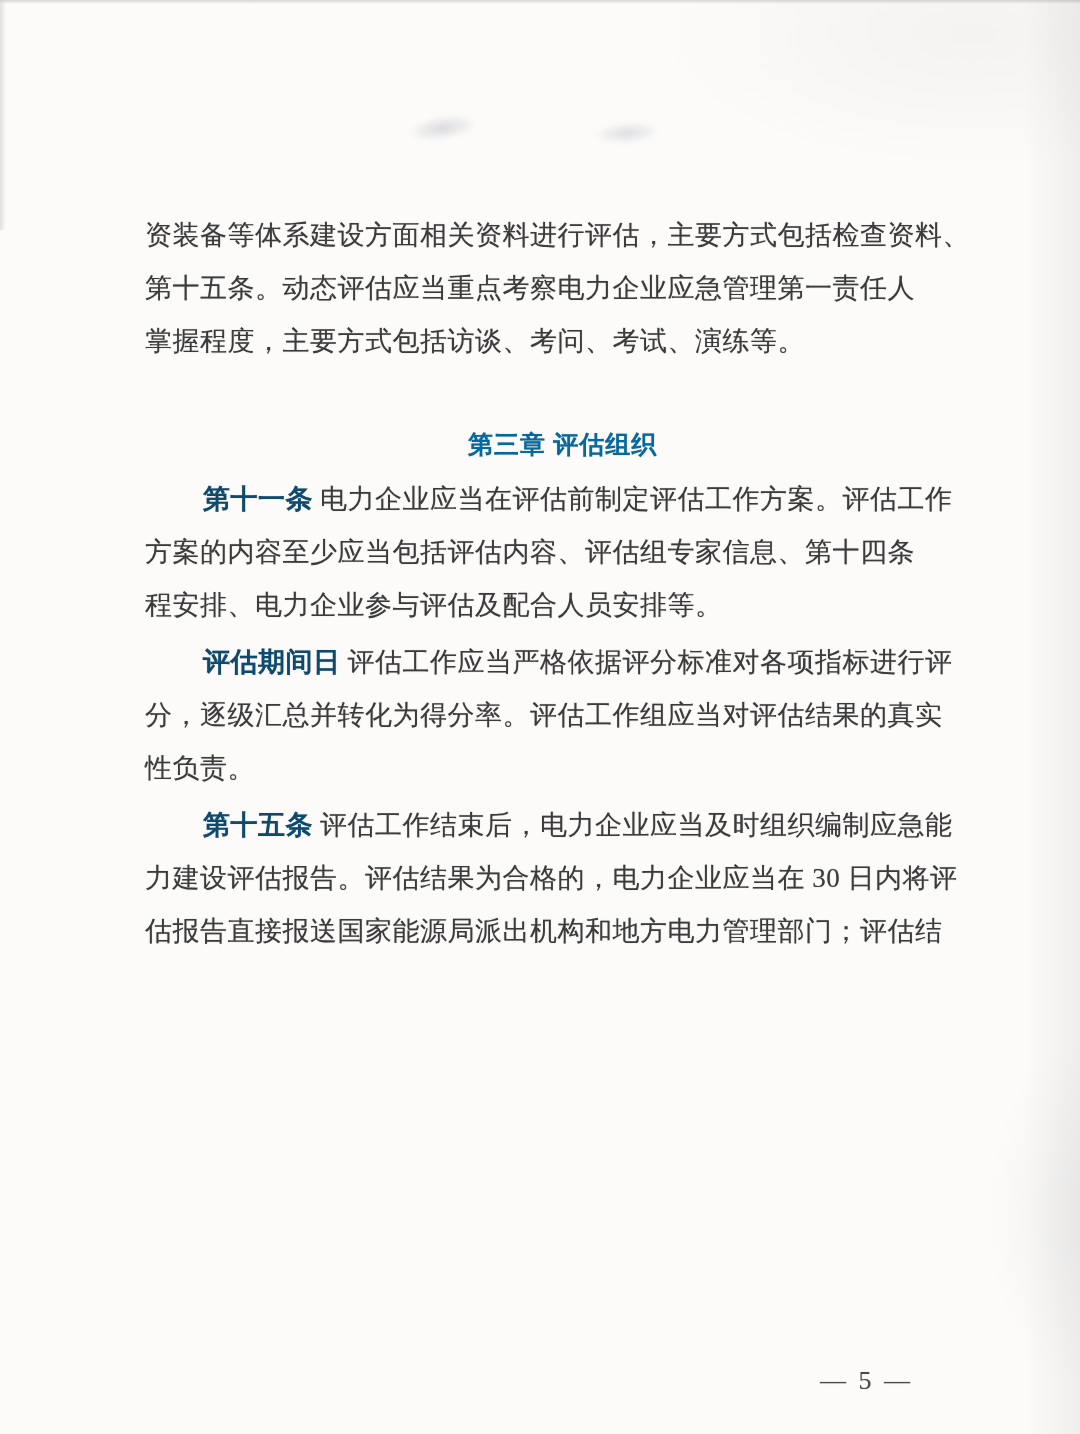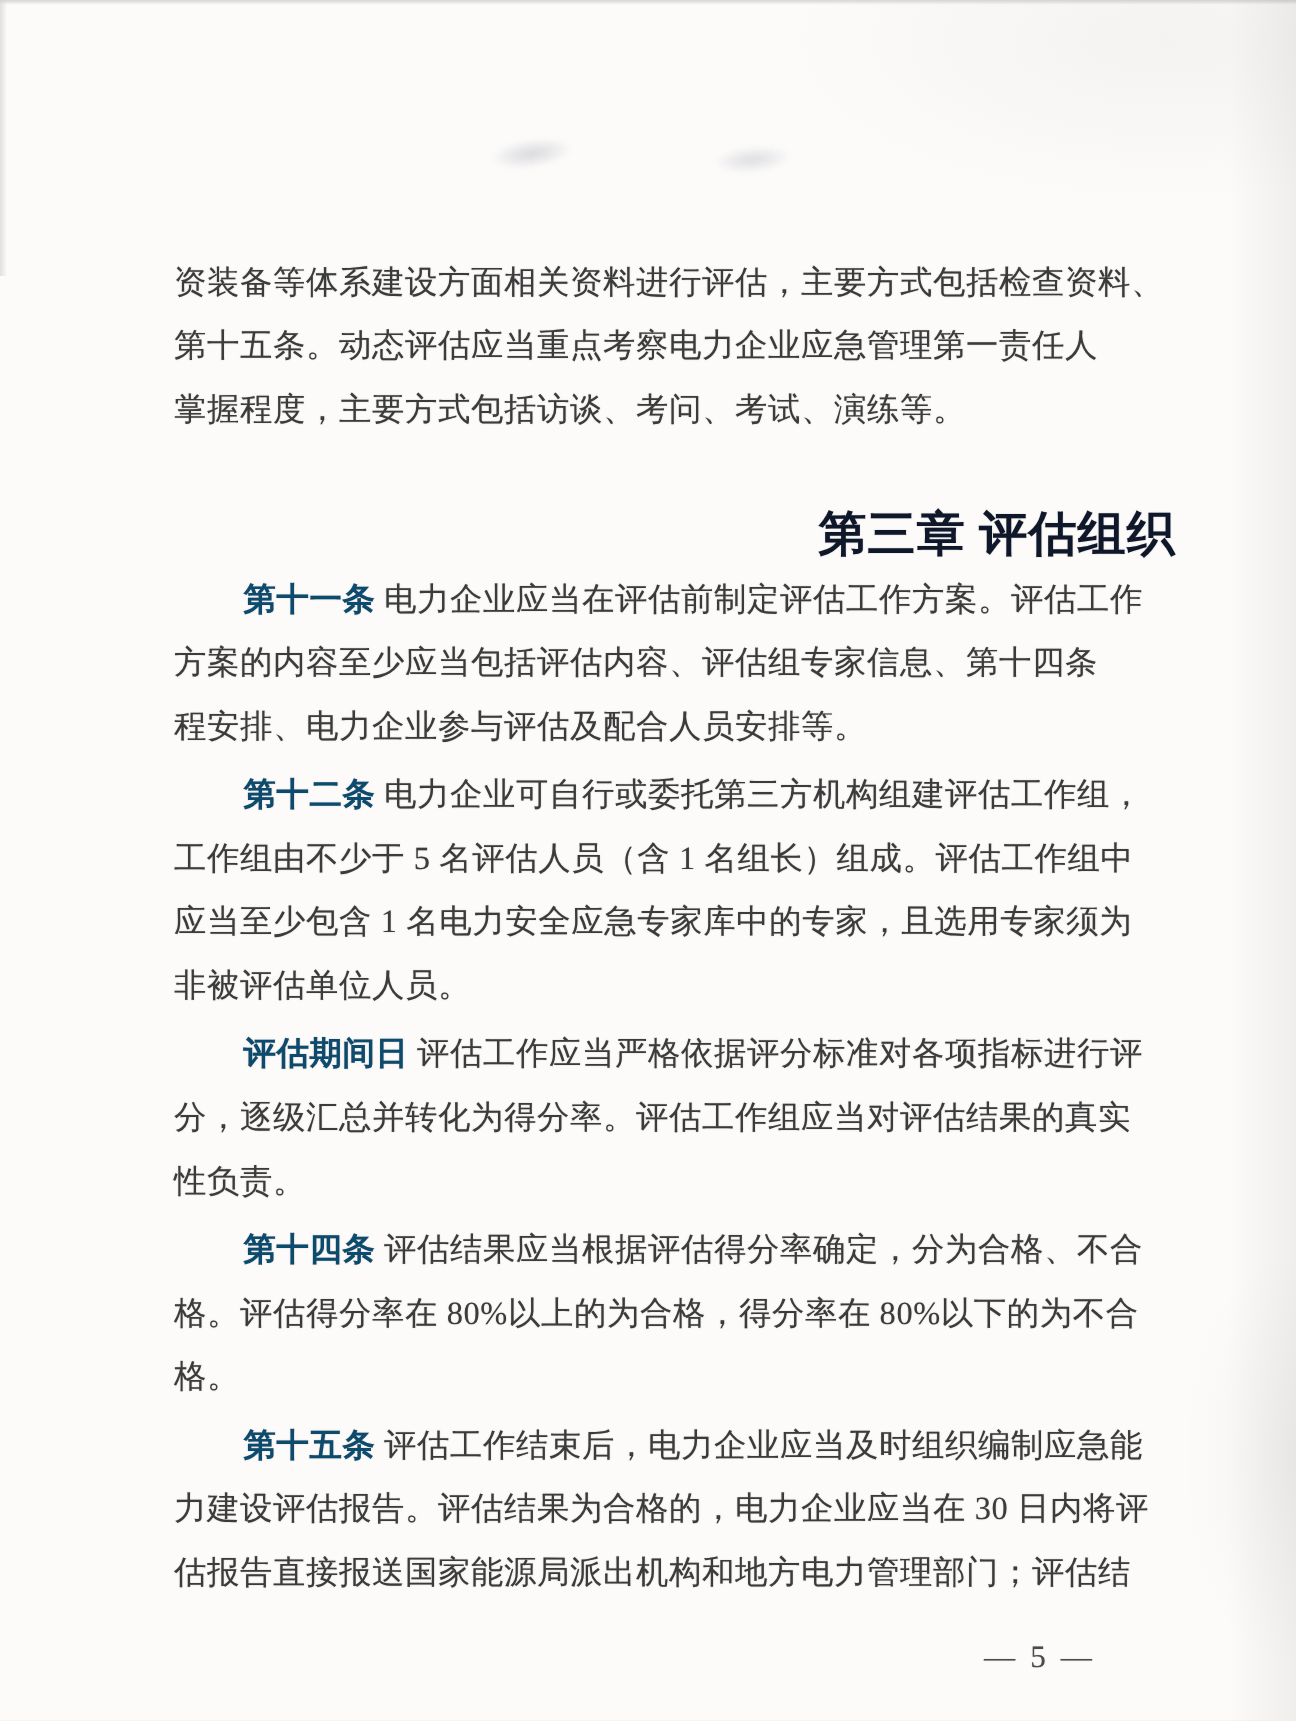--- a/index.html
+++ b/index.html
@@ -75,24 +75,24 @@
   }
   .article-label {
     font-weight: 700;
     color: #0c4a6e;
     margin-right: 7px;
   }
   .chapter {
     margin: 50px 0 2px 0;
     height: 53px;
     line-height: 53px;
-    text-align: right;
-    font-size: 40px;
+    text-align: center;
+    font-size: 25px;
     font-weight: 700;
-    color: #0f172a;
+    color: #0369a1;
     letter-spacing: 1px;
   }
   .article {
     margin-bottom: 4px;
   }
   .footer-pagenum {
     position: absolute;
     left: 820px;
     top: 1366px;
     font-size: 26px;
@@ -120,34 +120,23 @@
         <div class="line">掌握程度，主要方式包括访谈、考问、考试、演练等。</div>
       </div>
     <div class="chapter">第三章 评估组织</div>
     <div id="articles">
         <div class="article">
           <div class="line first-line"><span class="article-label">第十一条</span>电力企业应当在评估前制定评估工作方案。评估工作</div>
           <div class="line">方案的内容至少应当包括评估内容、评估组专家信息、第十四条</div>
           <div class="line">程安排、电力企业参与评估及配合人员安排等。</div>
         </div>
         <div class="article">
-          <div class="line first-line"><span class="article-label">第十二条</span>电力企业可自行或委托第三方机构组建评估工作组，</div>
-          <div class="line">工作组由不少于 5 名评估人员（含 1 名组长）组成。评估工作组中</div>
-          <div class="line">应当至少包含 1 名电力安全应急专家库中的专家，且选用专家须为</div>
-          <div class="line">非被评估单位人员。</div>
-        </div>
-        <div class="article">
           <div class="line first-line"><span class="article-label">评估期间日</span>评估工作应当严格依据评分标准对各项指标进行评</div>
           <div class="line">分，逐级汇总并转化为得分率。评估工作组应当对评估结果的真实</div>
           <div class="line">性负责。</div>
-        </div>
-        <div class="article">
-          <div class="line first-line"><span class="article-label">第十四条</span>评估结果应当根据评估得分率确定，分为合格、不合</div>
-          <div class="line">格。评估得分率在 80%以上的为合格，得分率在 80%以下的为不合</div>
-          <div class="line">格。</div>
         </div>
         <div class="article">
           <div class="line first-line"><span class="article-label">第十五条</span>评估工作结束后，电力企业应当及时组织编制应急能</div>
           <div class="line">力建设评估报告。评估结果为合格的，电力企业应当在 30 日内将评</div>
           <div class="line">估报告直接报送国家能源局派出机构和地方电力管理部门；评估结</div>
         </div>
       </div>
   </div>
 
   <div class="footer-pagenum">

